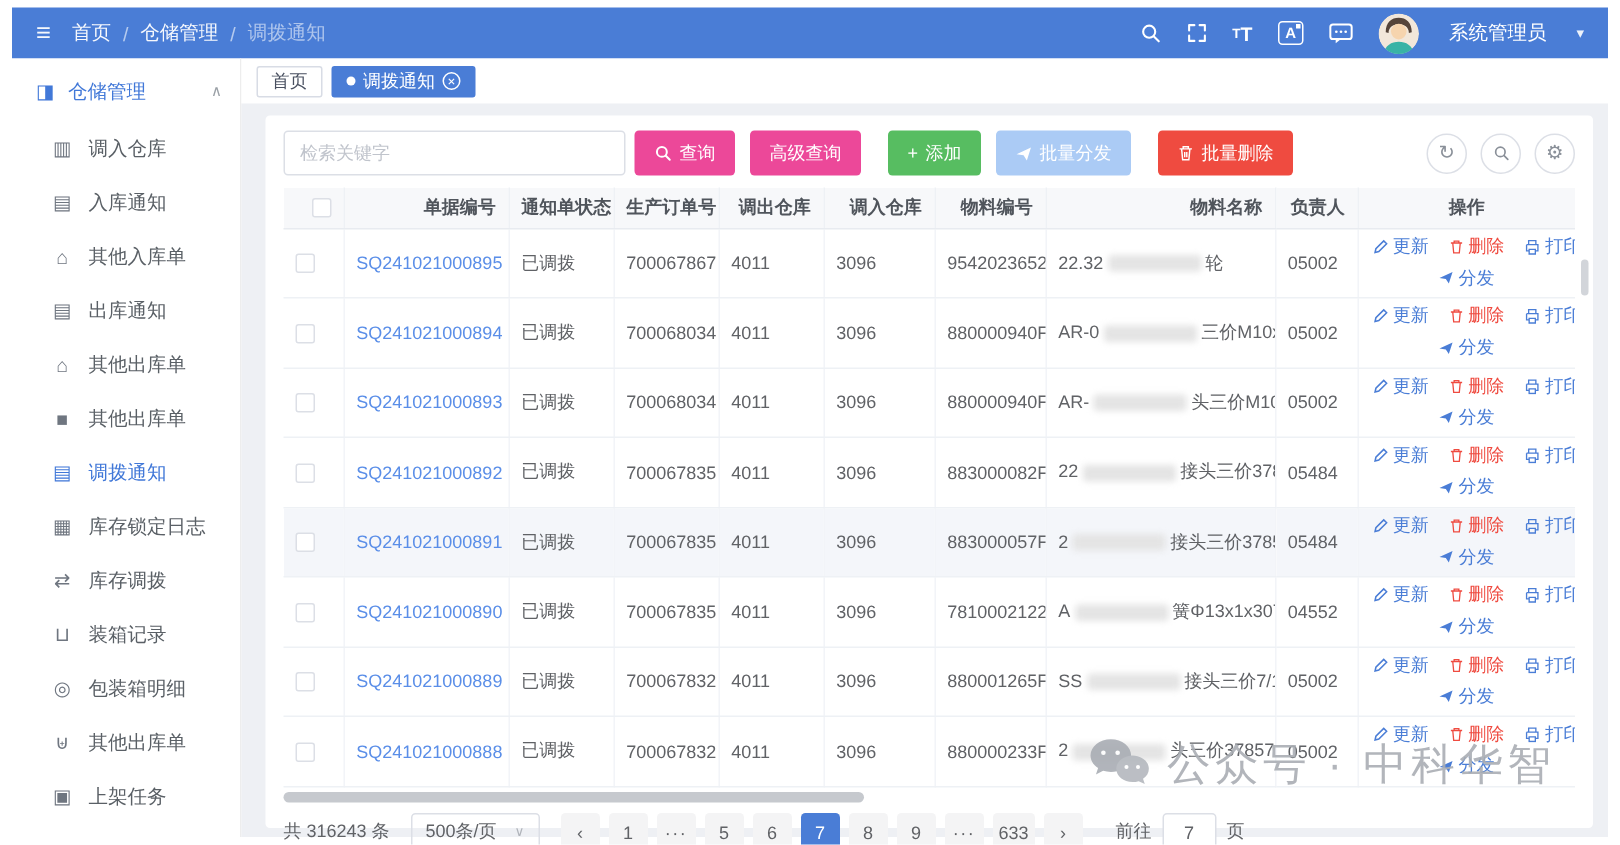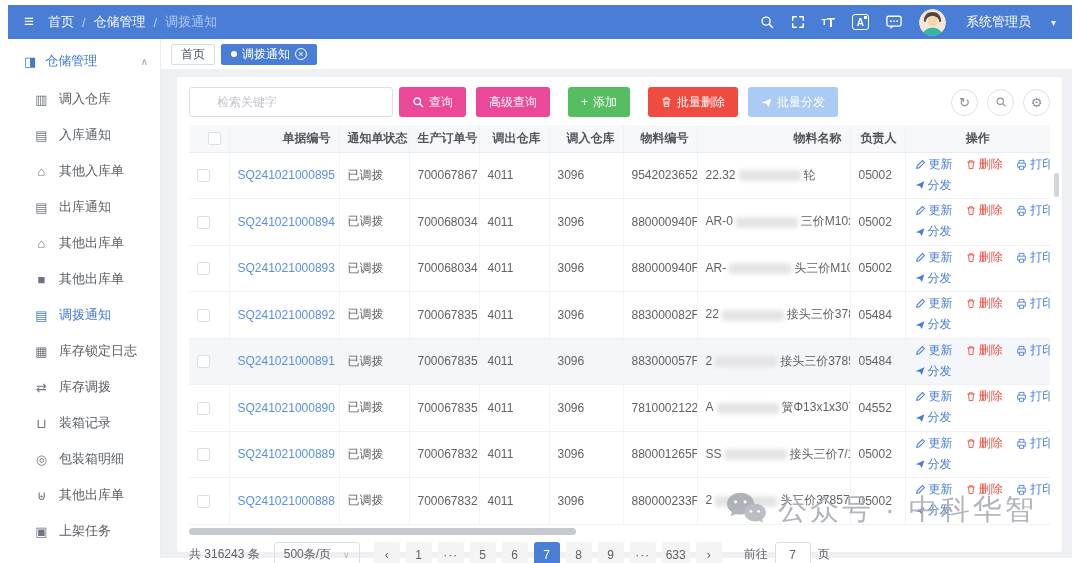--- a/index.html
+++ b/index.html
@@ -47,42 +47,42 @@
   .tab.active { background:#4a7dd6; border-color:#4a7dd6; color:#fff; }
   .tab-dot { width:6px; height:6px; border-radius:50%; background:#fff; }
   .tab-close { width:12px; height:12px; border-radius:50%; border:1px solid #fff; font-size:9px; line-height:10px; text-align:center; }
   .tab-close::before { content:"×"; }
 
   
   .content { flex:1; background:#eef0f4; padding:8px 10px 6px 16px; min-height:0; }
   .card { background:#fff; border-radius:3px; height:100%; padding:10px 12px 0 12px; display:flex; flex-direction:column; position:relative; }
 
   .toolbar { display:flex; align-items:center; gap:10px; margin-bottom:8px; flex:none; }
-  .search-input { width:204px; height:30px; border:1px solid #dcdfe6; border-radius:3px; padding:0 27px; font-size:12px; color:#4d7c0f; outline:none; }
+  .search-input { width:228px; height:30px; border:1px solid #dcdfe6; border-radius:3px; padding:0 10px; font-size:12px; color:#4d7c0f; outline:none; }
   .search-input::placeholder { color:#c0c4cc; }
   .btn { height:30px; border:none; border-radius:3px; color:#fff; font-size:12px; padding:0 13px; display:flex; align-items:center; gap:5px; cursor:pointer; white-space:nowrap; font-family:inherit; }
   .btn-blue { background:#ec4899; }
   .btn-green { background:#57bd61; }
   .btn-red { background:#ef4b40; }
   .btn-lightblue { background:#abcbf5; }
   .tool-circles { margin-left:auto; display:flex; gap:9px; }
   .circle-btn { width:27px; height:27px; border-radius:50%; border:1px solid #dcdfe6; background:#fff; color:#8a9099; font-size:13px; display:flex; align-items:center; justify-content:center; cursor:pointer; }
 
   
   .table-wrap { flex:none; }
   table { width:100%; border-collapse:collapse; table-layout:fixed; font-size:12px; color:#606266; }
   th { background:#f7f8fa; height:27px; font-weight:bold; color:#50555c; text-align:right; padding:0 8px; border-bottom:1px solid #e8ebf0; border-right:1px solid #eef1f5; white-space:nowrap; overflow:hidden; }
   th:last-child { border-right:none; text-align:center; }
   td { height:42px; border-bottom:1px solid #eef1f5; border-right:1px solid #f2f4f8; padding:0 8px; white-space:nowrap; overflow:hidden; }
   td:last-child { border-right:none; }
   tr.striped td { background:#f4f6fa; }
   .cb { display:inline-block; width:13px; height:13px; border:1px solid #dcdfe6; border-radius:2px; background:#fff; vertical-align:middle; cursor:pointer; }
   .doc-link { color:#5a8ee8; cursor:pointer; }
   .redacted { display:inline-block; width:62px; height:11px; background:#e4e4e4; border-radius:2px; filter:blur(2px); margin:0 3px; vertical-align:middle; }
-  .ops { text-align:left; line-height:19px; padding:2px 4px; }
+  .ops { text-align:center; line-height:19px; padding:2px 4px; }
   .op { display:inline-flex; align-items:center; gap:3px; margin:0 5px; color:#4a7dd6; cursor:pointer; }
   .op.red { color:#ef4b40; }
   .op svg { flex:none; }
 
   .vthumb { position:absolute; right:3px; top:96px; width:5px; height:24px; background:#d2d5da; border-radius:3px; cursor:pointer; }
 
   .hscroll { height:8px; margin:3px 0 2px 0; position:relative; flex:none; }
   .hscroll .thumb { position:absolute; left:0; top:0; height:7px; width:45%; background:#c6c9ce; border-radius:4px; cursor:pointer; }
 
   
@@ -242,31 +242,31 @@
                 </svg>
               <span>查询</span>
             </button>
             <button class="btn btn-blue">
               <span>高级查询</span>
             </button>
             <button class="btn btn-green" style="margin-left:8px">
               <span>+</span>
               <span>添加</span>
             </button>
+            <button class="btn btn-lightblue">
+              <svg width="11" height="11" viewBox="0 0 16 16">
+                  <path d="M1 8.5L15 2l-4 12.5-3.2-5L1 8.5z" fill="#fff"></path>
+                </svg>
+              <span>批量分发</span>
+            </button>
             <button class="btn btn-red" style="margin-left:8px">
               <svg width="11" height="12" viewBox="0 0 16 16">
                   <path d="M2 4h12M5.5 4V2h5v2M4 4l1 10.5h6L12 4M7 7v5M9 7v5" fill="none" stroke="#fff" stroke-width="1.4"></path>
                 </svg>
               <span>批量删除</span>
-            </button>
-            <button class="btn btn-lightblue">
-              <svg width="11" height="11" viewBox="0 0 16 16">
-                  <path d="M1 8.5L15 2l-4 12.5-3.2-5L1 8.5z" fill="#fff"></path>
-                </svg>
-              <span>批量分发</span>
             </button>
             <div class="tool-circles">
               <span class="circle-btn">
                   <span>↻</span>
                 </span>
               <span class="circle-btn">
                 <svg width="12" height="12" viewBox="0 0 16 16">
                     <circle cx="7" cy="7" r="4.2" fill="none" stroke="#8a9099" stroke-width="1.5"></circle>
                     <path d="M10.3 10.3L13.6 13.6" stroke="#8a9099" stroke-width="1.5" stroke-linecap="round"></path>
                   </svg>

